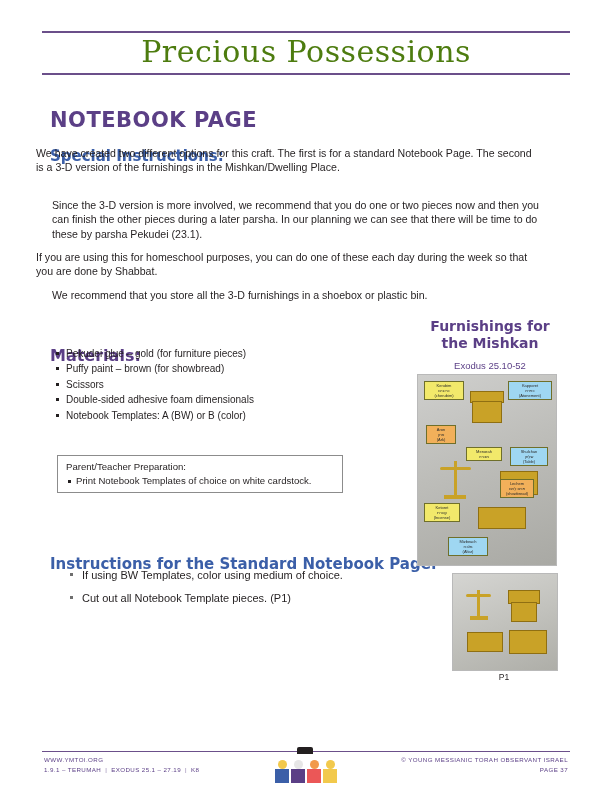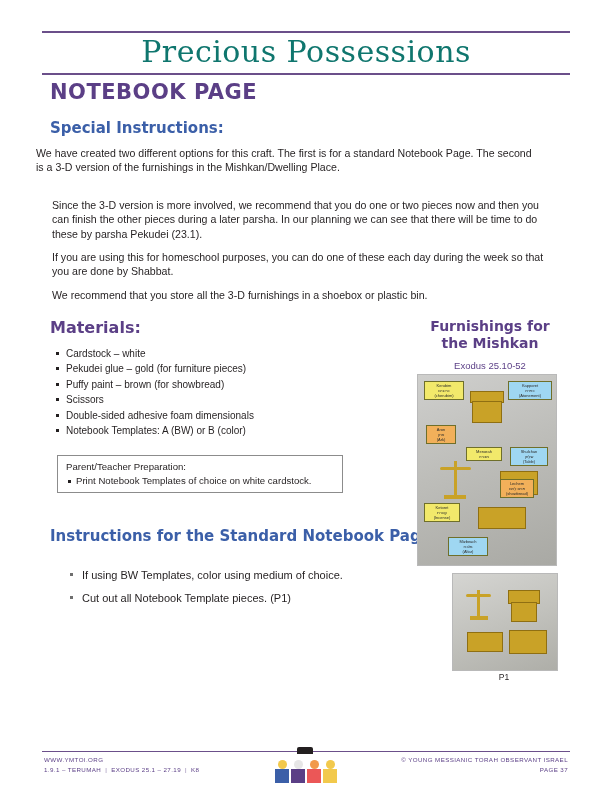--- a/index.html
+++ b/index.html
@@ -39,29 +39,30 @@
   }
   .doc-title {
     position: absolute;
     left: 0; top: 31px;
     width: 612px;
     text-align: center;
     font-family: "DejaVu Serif", serif;
     font-size: 30px;
     font-weight: normal;
     letter-spacing: 0.5px;
-    color: #0f766e;
+    color: #4d7c0f;
     line-height: 42px;
   }
 
   .section-head {
     position: absolute;
     font-family: "DejaVu Sans", sans-serif;
     font-weight: bold;
     color: #5b3f86;
+    margin-top: 28px;
   }
   .notebook-page-head {
     left: 50px; top: 80px;
     font-size: 21px;
     letter-spacing: 0.5px;
   }
   .special-head {
     left: 50px; top: 119px;
     font-size: 15px;
     color: #3b5fa8;
@@ -80,21 +81,21 @@
   .body-text {
     position: absolute;
     font-family: "Liberation Sans", sans-serif;
     font-size: 10.6px;
     line-height: 14.4px;
     color: #231f20;
     width: 500px;
   }
   .p1 { left: 36px; top: 146px; }
   .p2 { left: 52px; top: 198px; }
-  .p3 { left: 52px; top: 250px; }
+  .p3 { left: 36px; top: 250px; }
   .p4 { left: 52px; top: 288px; }
 
   
   .mat-list {
     position: absolute;
     left: 56px; top: 346px;
     width: 300px;
     margin: 0;
     padding: 0;
     list-style: none;
@@ -296,21 +297,20 @@
   <div class="section-head notebook-page-head">NOTEBOOK PAGE</div>
 
   <div class="section-head special-head">Special Instructions:</div>
   <div class="body-text p1">We have created two different options for this craft. The first is for a standard Notebook Page. The second is a 3-D version of the furnishings in the Mishkan/Dwelling Place.</div>
   <div class="body-text p2">Since the 3-D version is more involved, we recommend that you do one or two pieces now and then you can finish the other pieces during a later parsha. In our planning we can see that there will be time to do these by parsha Pekudei (23.1).</div>
   <div class="body-text p3">If you are using this for homeschool purposes, you can do one of these each day during the week so that you are done by Shabbat.</div>
   <div class="body-text p4">We recommend that you store all the 3-D furnishings in a shoebox or plastic bin.</div>
 
   <div class="section-head materials-head">Materials:</div>
   <ul class="mat-list">
-    <li>Cardstock – white</li>
     <li>Pekudei glue – gold (for furniture pieces)</li>
     <li>Puffy paint – brown (for showbread)</li>
     <li>Scissors</li>
     <li>Double-sided adhesive foam dimensionals</li>
     <li>Notebook Templates: A (BW) or B (color)</li>
   </ul>
 
   <div class="parent-box">
     <div class="parent-title">Parent/Teacher Preparation:</div>
     <div class="parent-item">Print Notebook Templates of choice on white cardstock.</div>

